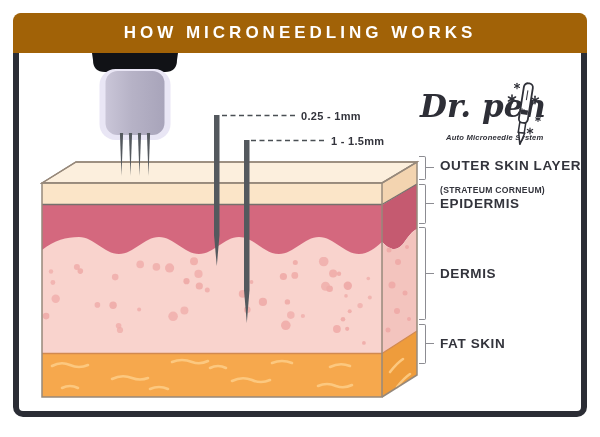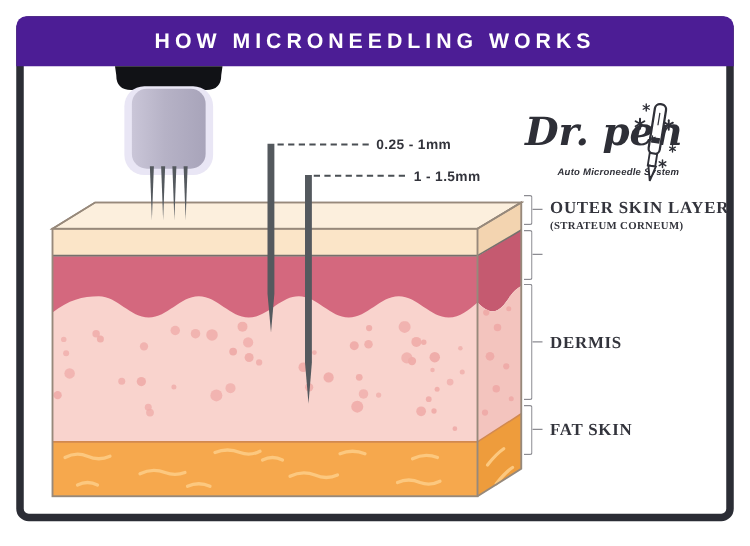--- a/index.html
+++ b/index.html
@@ -1,27 +1,27 @@
 <!DOCTYPE html>
 <html><head>
 <meta charset="utf-8">
 <style>
   html,body{margin:0;padding:0;background:#ffffff;}
   .page{position:relative;width:600px;height:437px;background:#ffffff;overflow:hidden;
         font-family:"Liberation Sans",sans-serif;}
   .frame{position:absolute;left:13px;top:13px;width:574px;height:404px;box-sizing:border-box;
          border:6px solid #2b2d35;border-radius:10px;background:#ffffff;}
-  .header{position:absolute;left:13px;top:13px;width:574px;height:40px;background:#4c1d95;
+  .header{position:absolute;left:13px;top:13px;width:574px;height:40px;background:#a16207;
           border-radius:8px 8px 0 0;display:flex;align-items:center;justify-content:center;}
   .title{color:#ffffff;font-size:17px;font-weight:700;letter-spacing:4px;}
   .diagram{position:absolute;left:0;top:0;width:600px;height:437px;}
   .meas-text{font-family:"Liberation Sans",sans-serif;font-size:11px;font-weight:700;fill:#33343c;letter-spacing:.3px;}
   
-  .llabel{position:absolute;left:440px;color:#33343c;font-weight:700;font-size:13.5px;letter-spacing:.6px;white-space:nowrap;font-family:Liberation Serif, serif;}
-  .lsub{font-size:8.6px;letter-spacing:.3px;margin-top:1px;}
+  .llabel{position:absolute;left:440px;color:#33343c;font-weight:700;font-size:13.5px;letter-spacing:.6px;white-space:nowrap;}
+  .lsub{font-size:8.6px;letter-spacing:.3px;margin-top:12px;}
   .bracket{position:absolute;left:419px;width:7px;box-sizing:border-box;
            border:1.6px solid #8c8c92;border-left:none;border-radius:0 2px 2px 0;}
   .bracket::after{content:"";position:absolute;right:-9px;top:50%;width:8px;margin-top:-.8px;
                   border-top:1.6px solid #8c8c92;}
   
   .brand{position:absolute;left:418px;top:60px;width:170px;height:78px;margin-top:20px;}
   .brand-name{position:absolute;left:2px;top:8px;font-family:"DejaVu Serif",serif;
               font-style:italic;font-weight:700;font-size:31px;color:#2e2f37;letter-spacing:0;}
   .brand-tagline{position:absolute;left:28px;top:53px;font-style:italic;font-weight:700;
                  font-size:7.6px;color:#2e2f37;letter-spacing:.2px;}
@@ -223,20 +223,21 @@
     </svg>
   </div>
 
   <div class="bracket" style="top:156px;height:24px;"></div>
   <div class="llabel" style="top:158px;">
     <div>OUTER SKIN LAYER</div>
     <div class="lsub">(STRATEUM CORNEUM)</div>
   </div>
 
   <div class="bracket" style="top:184px;height:40px;"></div>
+  <div class="llabel" style="top:196px;">EPIDERMIS</div>
 
   <div class="bracket" style="top:227px;height:93px;"></div>
   <div class="llabel" style="top:266px;">DERMIS</div>
 
   <div class="bracket" style="top:324px;height:40px;"></div>
   <div class="llabel" style="top:336px;">FAT SKIN</div>
 
 </div>
 
 </body></html>

